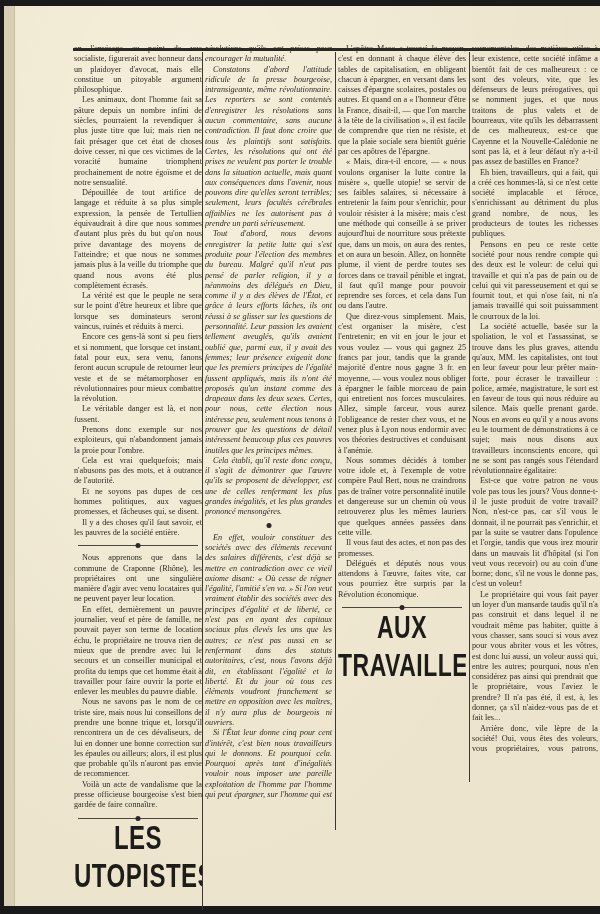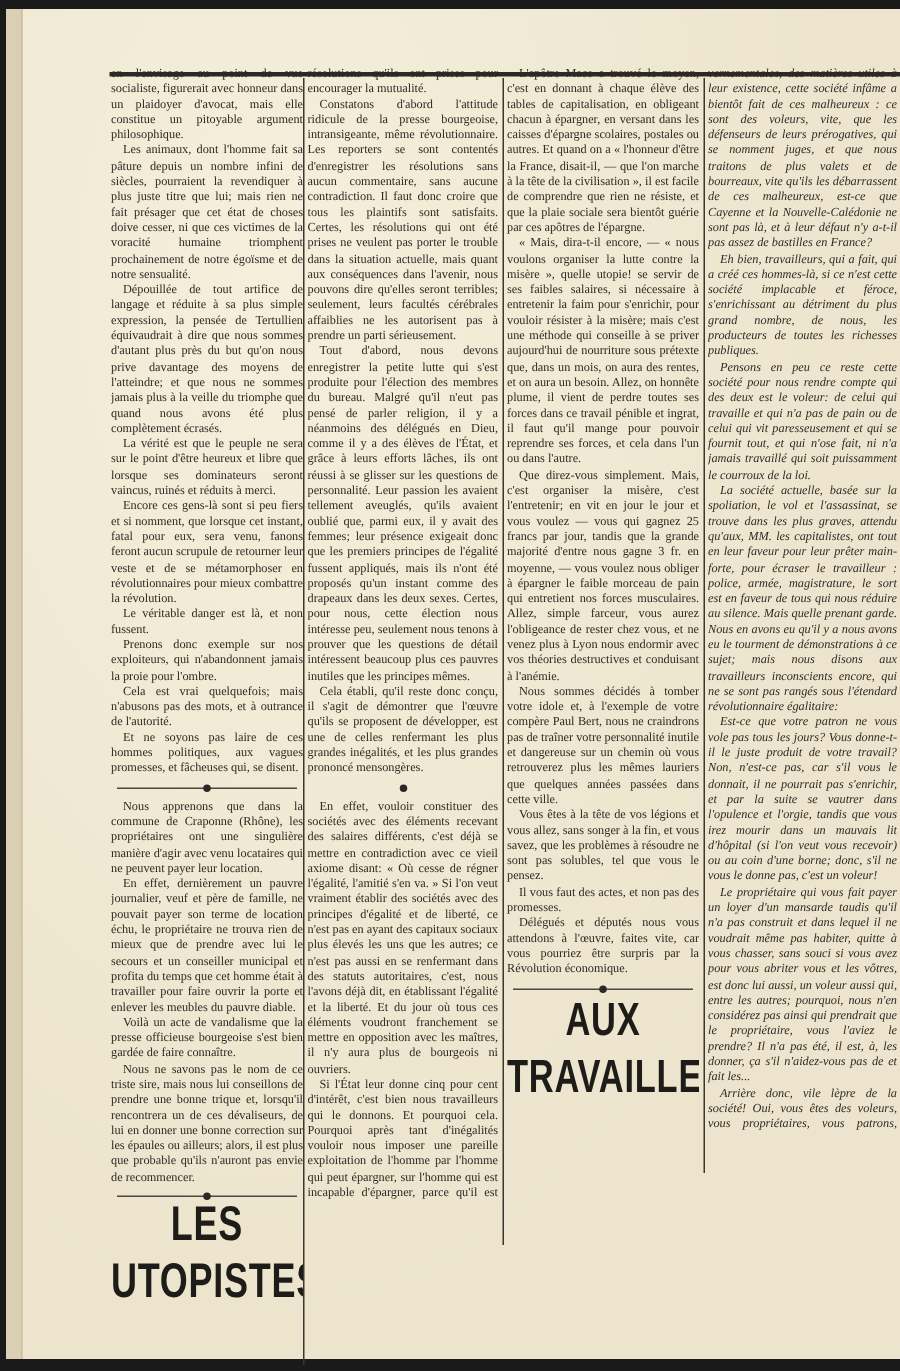--- a/index.html
+++ b/index.html
@@ -12,23 +12,23 @@
   .page-edge { position:absolute; left:4px; top:6px; width:10px; height:900px; background:#d8cfb4; border-right:1px solid #c9bf9f; }
   .top-rule { position:absolute; left:73px; top:48px; width:527px; height:3px; background:#2b2926; }
   .col {
     position:absolute; top:44px; font-family:"Liberation Serif", serif;
     font-size:8.2px; line-height:10.3px; color:#2e2a24; text-align:justify;
     overflow:hidden;
   }
   .col p { margin:0; text-indent:8px; }
   .col p.noindent { text-indent:0; }
   .c1 { left:74px; width:128px; height:850px; }
-  .c2 { left:205px; width:127px; height:756px; }
+  .c2 { left:205px; width:127px; height:756px;font-style:italic; }
   .c3 { left:338px; width:128px; height:720px; }
-  .c4 { left:472px; width:126px; height:710px;font-style:italic; }
+  .c4 { left:472px; width:126px; height:710px; }
   .vrule { position:absolute; width:1px; background:#3a3630; }
   .heading {
     font-family:"Liberation Sans", "DejaVu Sans", sans-serif; font-weight:bold;
     font-size:24px; line-height:28px; letter-spacing:0.5px; text-align:center;
     color:#1e1c19; transform:scaleY(1.35); transform-origin:center; margin:10px 0 6px 0;
   }
   .divider { position:relative; height:1px; background:#4a4640; margin:7px 4px; }
   .divider .dot { position:absolute; left:50%; top:-2px; width:5px; height:5px; background:#2a2724; border-radius:50%; transform:translateX(-50%); }
 </style>
 </head>
@@ -44,28 +44,29 @@
 
 <div class="col c1">
   <p class="noindent">en l'envisage au point de vue socialiste, figurerait avec honneur dans un plaidoyer d'avocat, mais elle constitue un pitoyable argument philosophique.</p>
   <p>Les animaux, dont l'homme fait sa pâture depuis un nombre infini de siècles, pourraient la revendiquer à plus juste titre que lui; mais rien ne fait présager que cet état de choses doive cesser, ni que ces victimes de la voracité humaine triomphent prochainement de notre égoïsme et de notre sensualité.</p>
   <p>Dépouillée de tout artifice de langage et réduite à sa plus simple expression, la pensée de Tertullien équivaudrait à dire que nous sommes d'autant plus près du but qu'on nous prive davantage des moyens de l'atteindre; et que nous ne sommes jamais plus à la veille du triomphe que quand nous avons été plus complètement écrasés.</p>
   <p>La vérité est que le peuple ne sera sur le point d'être heureux et libre que lorsque ses dominateurs seront vaincus, ruinés et réduits à merci.</p>
   <p>Encore ces gens-là sont si peu fiers et si nomment, que lorsque cet instant, fatal pour eux, sera venu, fanons feront aucun scrupule de retourner leur veste et de se métamorphoser en révolutionnaires pour mieux combattre la révolution.</p>
   <p>Le véritable danger est là, et non fussent.</p>
   <p>Prenons donc exemple sur nos exploiteurs, qui n'abandonnent jamais la proie pour l'ombre.</p>
   <p>Cela est vrai quelquefois; mais n'abusons pas des mots, et à outrance de l'autorité.</p>
-  <p>Et ne soyons pas laire de ces hommes politiques, aux vagues promesses, et fâcheuses qui, se disent.</p>
+  <p>Et ne soyons pas dupes de ces hommes politiques, aux vagues promesses, et fâcheuses qui, se disent.</p>
+  <p>Il y a des choses qu'il faut savoir, et les pauvres de la société entière.</p>
   <div class="divider">
       <span class="dot"></span>
     </div>
   <p>Nous apprenons que dans la commune de Craponne (Rhône), les propriétaires ont une singulière manière d'agir avec venu locataires qui ne peuvent payer leur location.</p>
   <p>En effet, dernièrement un pauvre journalier, veuf et père de famille, ne pouvait payer son terme de location échu, le propriétaire ne trouva rien de mieux que de prendre avec lui le secours et un conseiller municipal et profita du temps que cet homme était à travailler pour faire ouvrir la porte et enlever les meubles du pauvre diable.</p>
+  <p>Nous ne savons pas le nom de ce triste sire, mais nous lui conseillons de prendre une bonne trique et, lorsqu'il rencontrera un de ces dévaliseurs, de lui en donner une bonne correction sur les épaules ou ailleurs; alors, il est plus que probable qu'ils n'auront pas envie de recommencer.</p>
   <p>Voilà un acte de vandalisme que la presse officieuse bourgeoise s'est bien gardée de faire connaître.</p>
-  <p>Nous ne savons pas le nom de ce triste sire, mais nous lui conseillons de prendre une bonne trique et, lorsqu'il rencontrera un de ces dévaliseurs, de lui en donner une bonne correction sur les épaules ou ailleurs; alors, il est plus que probable qu'ils n'auront pas envie de recommencer.</p>
   <div class="divider">
       <span class="dot"></span>
     </div>
   <div class="heading">LES UTOPISTES</div>
 
 </div>
 
 <div class="col c2">
   <p class="noindent">résolutions qu'ils ont prises pour encourager la mutualité.</p>
   <p>Constatons d'abord l'attitude ridicule de la presse bourgeoise, intransigeante, même révolutionnaire. Les reporters se sont contentés d'enregistrer les résolutions sans aucun commentaire, sans aucune contradiction. Il faut donc croire que tous les plaintifs sont satisfaits. Certes, les résolutions qui ont été prises ne veulent pas porter le trouble dans la situation actuelle, mais quant aux conséquences dans l'avenir, nous pouvons dire qu'elles seront terribles; seulement, leurs facultés cérébrales affaiblies ne les autorisent pas à prendre un parti sérieusement.</p>
@@ -77,21 +78,20 @@
   <p>En effet, vouloir constituer des sociétés avec des éléments recevant des salaires différents, c'est déjà se mettre en contradiction avec ce vieil axiome disant: « Où cesse de régner l'égalité, l'amitié s'en va. » Si l'on veut vraiment établir des sociétés avec des principes d'égalité et de liberté, ce n'est pas en ayant des capitaux sociaux plus élevés les uns que les autres; ce n'est pas aussi en se renfermant dans des statuts autoritaires, c'est, nous l'avons déjà dit, en établissant l'égalité et la liberté. Et du jour où tous ces éléments voudront franchement se mettre en opposition avec les maîtres, il n'y aura plus de bourgeois ni ouvriers.</p>
   <p>Si l'État leur donne cinq pour cent d'intérêt, c'est bien nous travailleurs qui le donnons. Et pourquoi cela. Pourquoi après tant d'inégalités vouloir nous imposer une pareille exploitation de l'homme par l'homme qui peut épargner, sur l'homme qui est incapable d'épargner, parce qu'il est chargé de famille, ou trop vieux?</p>
 
 </div>
 
 <div class="col c3">
   <p>L'apôtre Mace a trouvé le moyen, c'est en donnant à chaque élève des tables de capitalisation, en obligeant chacun à épargner, en versant dans les caisses d'épargne scolaires, postales ou autres. Et quand on a « l'honneur d'être la France, disait-il, — que l'on marche à la tête de la civilisation », il est facile de comprendre que rien ne résiste, et que la plaie sociale sera bientôt guérie par ces apôtres de l'épargne.</p>
   <p>« Mais, dira-t-il encore, — « nous voulons organiser la lutte contre la misère », quelle utopie! se servir de ses faibles salaires, si nécessaire à entretenir la faim pour s'enrichir, pour vouloir résister à la misère; mais c'est une méthode qui conseille à se priver aujourd'hui de nourriture sous prétexte que, dans un mois, on aura des rentes, et on aura un besoin. Allez, on honnête plume, il vient de perdre toutes ses forces dans ce travail pénible et ingrat, il faut qu'il mange pour pouvoir reprendre ses forces, et cela dans l'un ou dans l'autre.</p>
   <p>Que direz-vous simplement. Mais, c'est organiser la misère, c'est l'entretenir; en vit en jour le jour et vous voulez — vous qui gagnez 25 francs par jour, tandis que la grande majorité d'entre nous gagne 3 fr. en moyenne, — vous voulez nous obliger à épargner le faible morceau de pain qui entretient nos forces musculaires. Allez, simple farceur, vous aurez l'obligeance de rester chez vous, et ne venez plus à Lyon nous endormir avec vos théories destructives et conduisant à l'anémie.</p>
   <p>Nous sommes décidés à tomber votre idole et, à l'exemple de votre compère Paul Bert, nous ne craindrons pas de traîner votre personnalité inutile et dangereuse sur un chemin où vous retrouverez plus les mêmes lauriers que quelques années passées dans cette ville.</p>
-  <p>Vous êtes à la tête de vos légions et vous allez, sans songer à la fin, et vous savez, que les problèmes à résoudre ne sont pas solubles, tel que vous le pensez.</p>
   <p>Il vous faut des actes, et non pas des promesses.</p>
   <p>Délégués et députés nous vous attendons à l'œuvre, faites vite, car vous pourriez être surpris par la Révolution économique.</p>
   <div class="divider">
       <span class="dot"></span>
     </div>
   <div class="heading" style="font-size:23px">AUX TRAVAILLEURS</div>
 
 </div>
 
 <div class="col c4">

